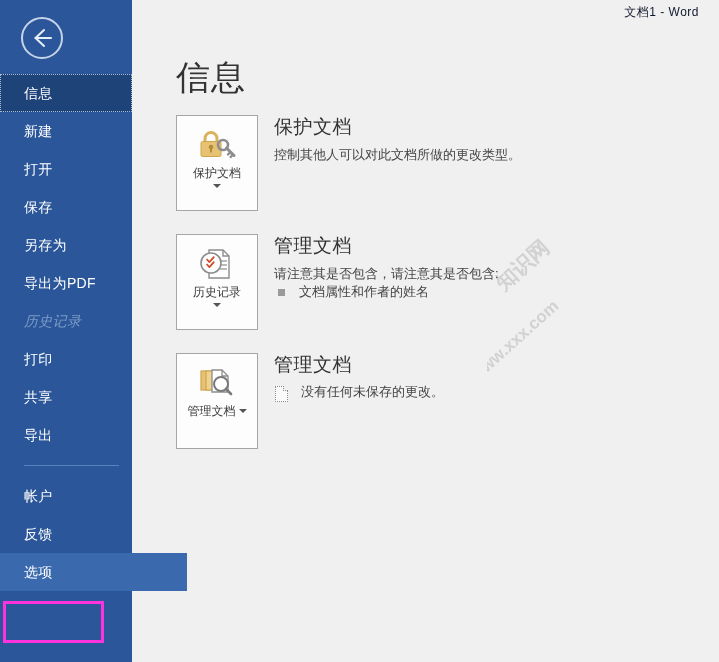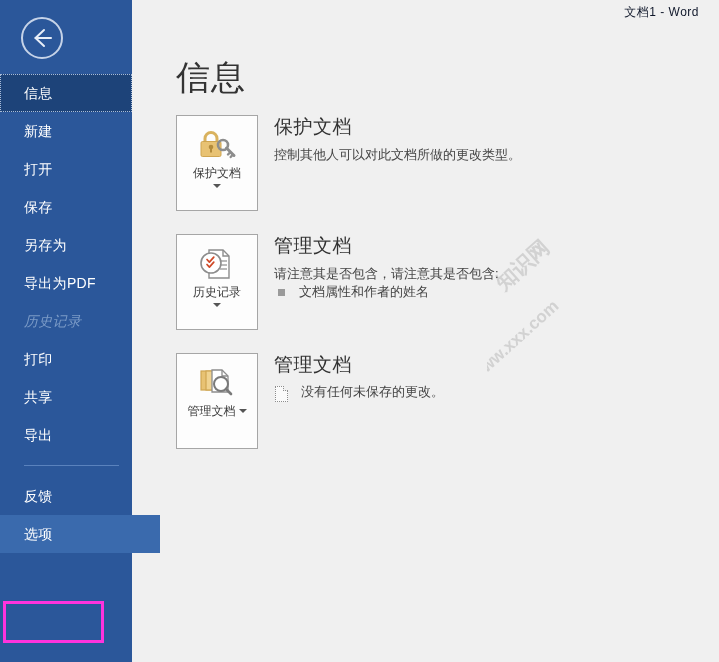--- a/index.html
+++ b/index.html
@@ -38,21 +38,21 @@
     outline-offset:-1px;
   }
   .nav-item.disabled{color:#7b9bc7;font-style:italic;}
   .nav-sep{
     height:1px;background:#5a82bd;
     margin:11px 13px 11px 24px;
   }
   
   .nav-item.hovered{
     background:#3a6aad;
-    width:160px;
+    width:187px;
   }
   .opt-highlight{
     position:absolute;left:3px;top:601px;
     width:101px;height:42px;
     border:3px solid #ff33dd;
     box-sizing:border-box;
     z-index:5;
     pointer-events:none;
   }
 
@@ -166,20 +166,21 @@
       <div class="nav-item">保存</div>
       <div class="nav-item">另存为</div>
       <div class="nav-item">导出为PDF</div>
       <div class="nav-item disabled">历史记录</div>
       <div class="nav-item">打印</div>
       <div class="nav-item">共享</div>
       <div class="nav-item">导出</div>
 
       <div class="nav-sep"></div>
 
+      <div class="nav-item">帐户</div>
       <div class="nav-item">反馈</div>
       <div class="nav-item hovered">选项</div>
     </div>
 
     <div class="opt-highlight"></div>
   </div>
 
   <div class="titlebar">文档1 -  Word</div>
 
   <div class="main">

